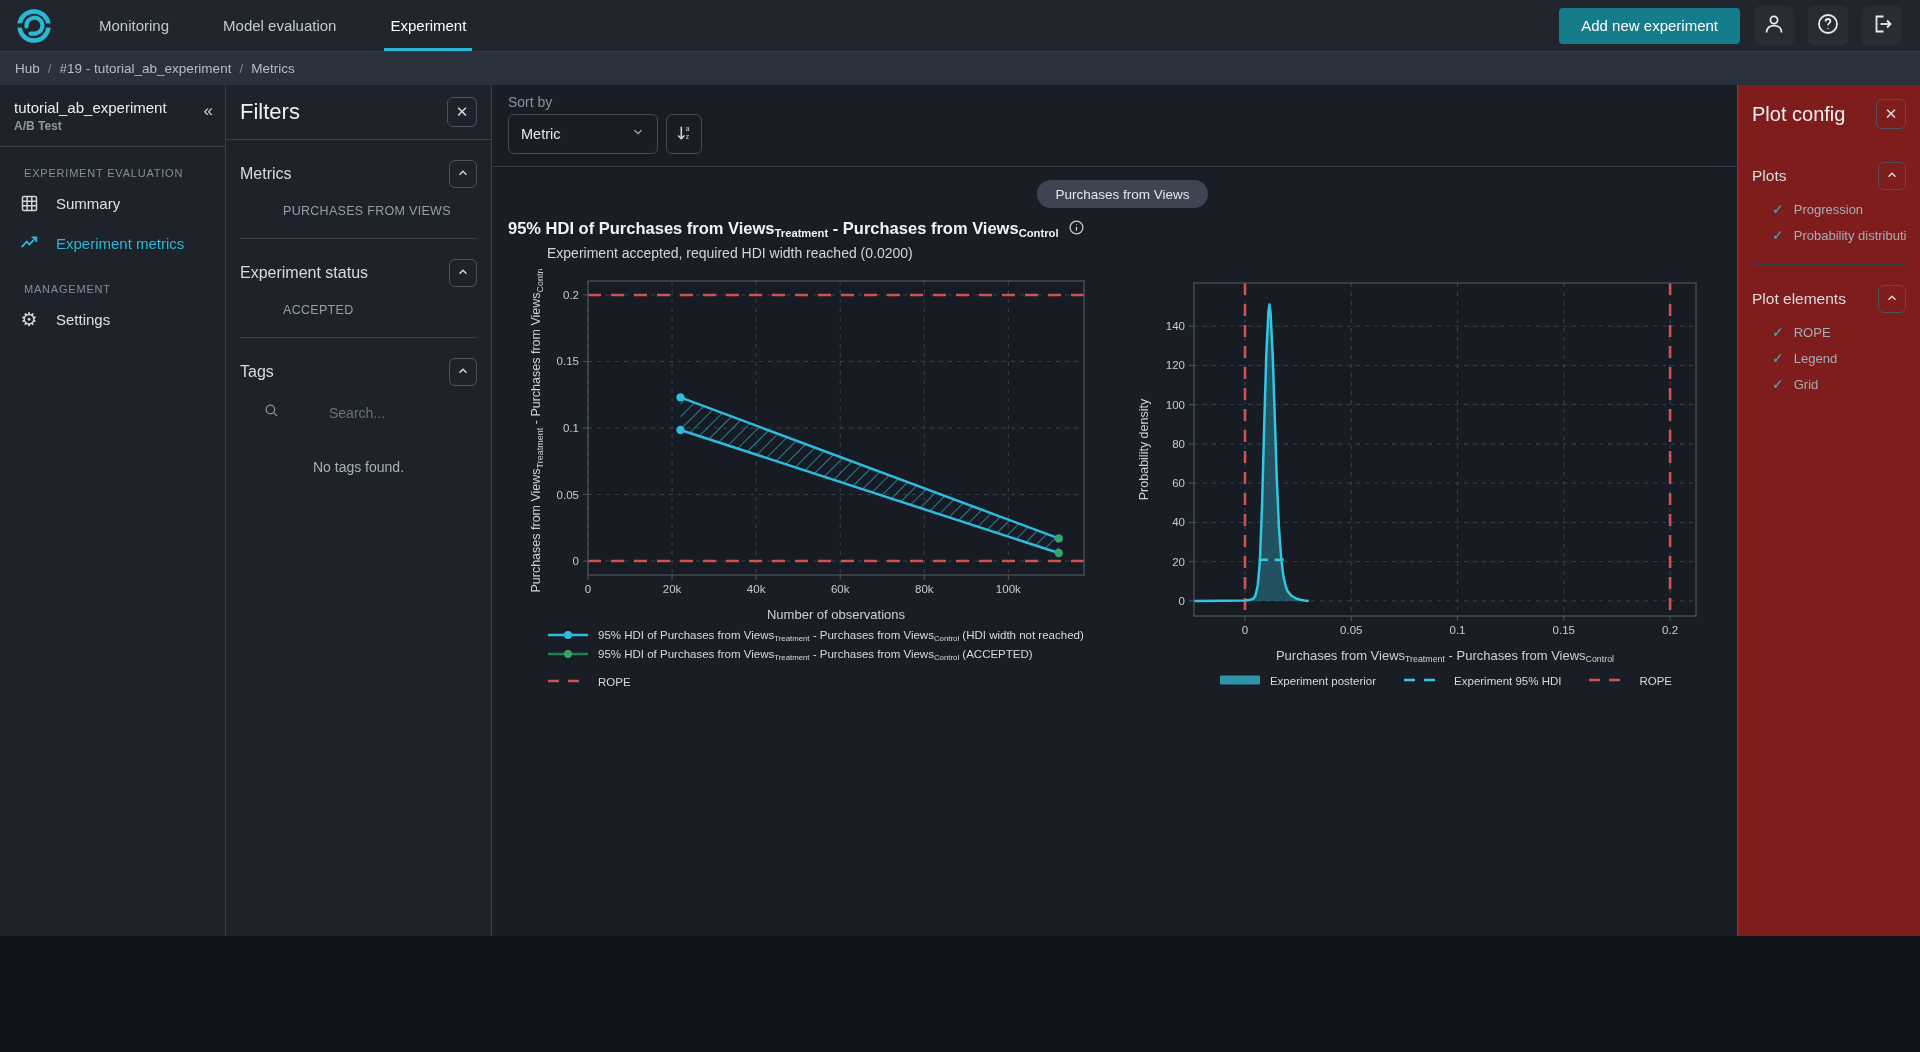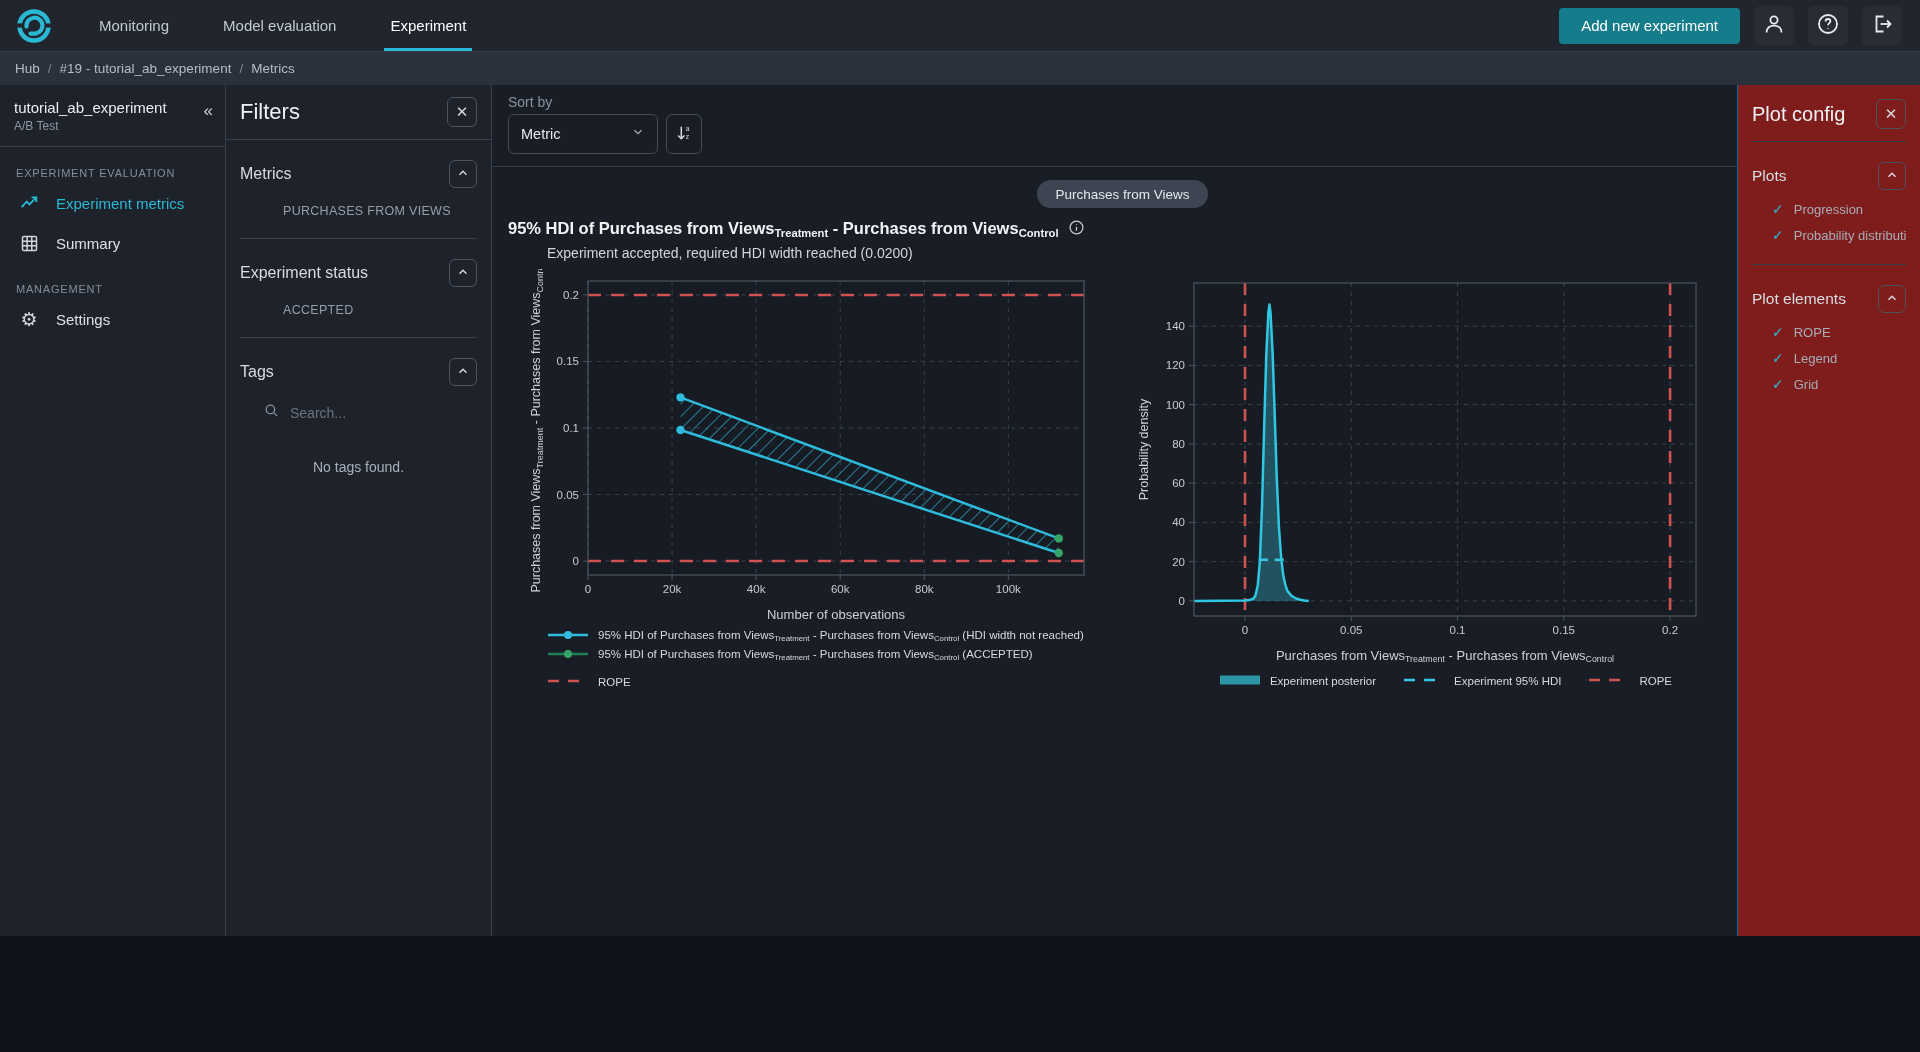--- a/index.html
+++ b/index.html
@@ -26,40 +26,40 @@
   .layout { display:flex; height:967px; }
   .sidebar { width:226px; background:#1d222b; border-right:1px solid #39404b; padding-top:14px; flex:none; }
   .filters { width:266px; background:#1d222b; border-right:1px solid #39404b; flex:none; }
   .main { flex:1; background:#191e26; padding-left:16px; position:relative; overflow:hidden; }
   .plotconfig { width:183px; background:#7f1d1d; border-left:1px solid #0369a1; flex:none; padding:14px; overflow:hidden; }
 
   
   .side-head { padding:0 14px; position:relative; }
   .side-title { font-size:15px; color:#eceef0; }
   .side-collapse { position:absolute; right:12px; top:2px; font-size:17px; color:#cfd4da; cursor:pointer; }
-  .side-sub { margin-top:3px; font-size:12px; color:#8f97a1; }
+  .side-sub { margin-top:3px; font-size:12px; color:#8f97a1;font-weight:bold; }
   .side-divider { margin-top:13px; border-bottom:1px solid #39404b; }
-  .side-heading { margin:20px 0 4px 16px; font-size:11px; letter-spacing:.8px; color:#868e99; }
+  .side-heading { margin:20px 0 4px 24px; font-size:11px; letter-spacing:.8px; color:#868e99; }
   .side-item { height:40px; display:flex; align-items:center; gap:16px; padding-left:18px; cursor:pointer; font-size:15px; color:#dde0e4; }
   .side-item .si { width:22px; display:flex; justify-content:center; }
   .side-item.active { color:#2bb8d4; }
 
   
   .filters-head { display:flex; align-items:center; justify-content:space-between; padding:12px 14px 0 14px; }
   .filters-title { font-size:22px; font-weight:400; color:#eef0f2; }
   .sq-btn { width:30px; height:30px; border:1px solid #4c535e; background:transparent; border-radius:6px; display:flex; align-items:center; justify-content:center; color:#d8dbde; font-size:15px; cursor:pointer; }
   .sq-btn.small { width:28px; height:28px; }
   .filters-divider { margin-top:12px; border-bottom:1px solid #39404b; }
   .fsec { padding:0 14px; }
   .fsec-head { margin-top:20px; display:flex; align-items:center; justify-content:space-between; }
   .fsec-title { font-size:16px; color:#d8dce0; }
   .fitem { margin-top:16px; padding-left:43px; font-size:12.5px; letter-spacing:.3px; color:#979ea8; cursor:pointer; }
   .fdivider { margin-top:20px; border-bottom:1px solid #39404b; }
   .search-row { margin-top:16px; display:flex; align-items:center; gap:10px; padding-left:23px; }
-  .search-input { background:transparent; border:none; outline:none; font-size:14px; color:#f9a8d4; width:170px; }
+  .search-input { background:transparent; border:none; outline:none; font-size:14px; color:#f9a8d4; width:170px;margin-left:39px; }
   .search-input::placeholder { color:#6c737d; }
   .tags-empty { margin-top:36px; text-align:center; font-size:14px; color:#aab0b9; }
 
   
   .sort-row { padding-top:9px; }
   .sort-label { font-size:14px; color:#8a919c; }
   .sort-controls { margin-top:4px; display:flex; gap:8px; }
   .dropdown { width:150px; height:40px; border:1px solid #454c57; border-radius:6px; display:flex; align-items:center; justify-content:space-between; padding:0 12px; cursor:pointer; }
   .dropdown-value { font-size:14.5px; color:#e6e9ec; }
   .sort-btn { width:36px; height:40px; border:1px solid #454c57; background:transparent; border-radius:6px; display:flex; align-items:center; justify-content:center; cursor:pointer; }
@@ -155,37 +155,37 @@
   <div class="layout">
 
     <div class="sidebar">
       <div class="side-head">
         <div class="side-title">tutorial_ab_experiment</div>
         <div class="side-collapse">«</div>
         <div class="side-sub">A/B Test</div>
       </div>
       <div class="side-divider"></div>
       <div class="side-heading">EXPERIMENT EVALUATION</div>
+      <div class="side-item">
+        <span class="si">
+          <svg width="21" height="21" viewBox="0 0 24 24" fill="none" stroke="#d4d8dd" stroke-width="1.7">
+            <rect x="4" y="4" width="16" height="16" rx="1.5"></rect>
+              <path d="M4 9.3 H20 M4 14.6 H20 M9.3 4 V20 M14.6 4 V20"></path>
+          </svg>
+        </span>
+        <span>Summary</span>
+      </div>
       <div class="side-item active">
         <span class="si">
           <svg width="22" height="22" viewBox="0 0 24 24" fill="none" stroke="#2bb8d4" stroke-width="2">
             <path d="M4 16.5 L9.5 10.5 L12.5 13.5 L20 5.8"></path>
               <path d="M14.8 5.8 H20 V11"></path>
           </svg>
         </span>
         <span>Experiment metrics</span>
-      </div>
-      <div class="side-item">
-        <span class="si">
-          <svg width="21" height="21" viewBox="0 0 24 24" fill="none" stroke="#d4d8dd" stroke-width="1.7">
-            <rect x="4" y="4" width="16" height="16" rx="1.5"></rect>
-              <path d="M4 9.3 H20 M4 14.6 H20 M9.3 4 V20 M14.6 4 V20"></path>
-          </svg>
-        </span>
-        <span>Summary</span>
       </div>
       <div class="side-heading">MANAGEMENT</div>
       <div class="side-item">
         <span class="si" style="font-size:19px;color:#d4d8dd;">⚙</span>
         <span>Settings</span>
       </div>
     </div>
 
     <div class="filters">
       <div class="filters-head">

